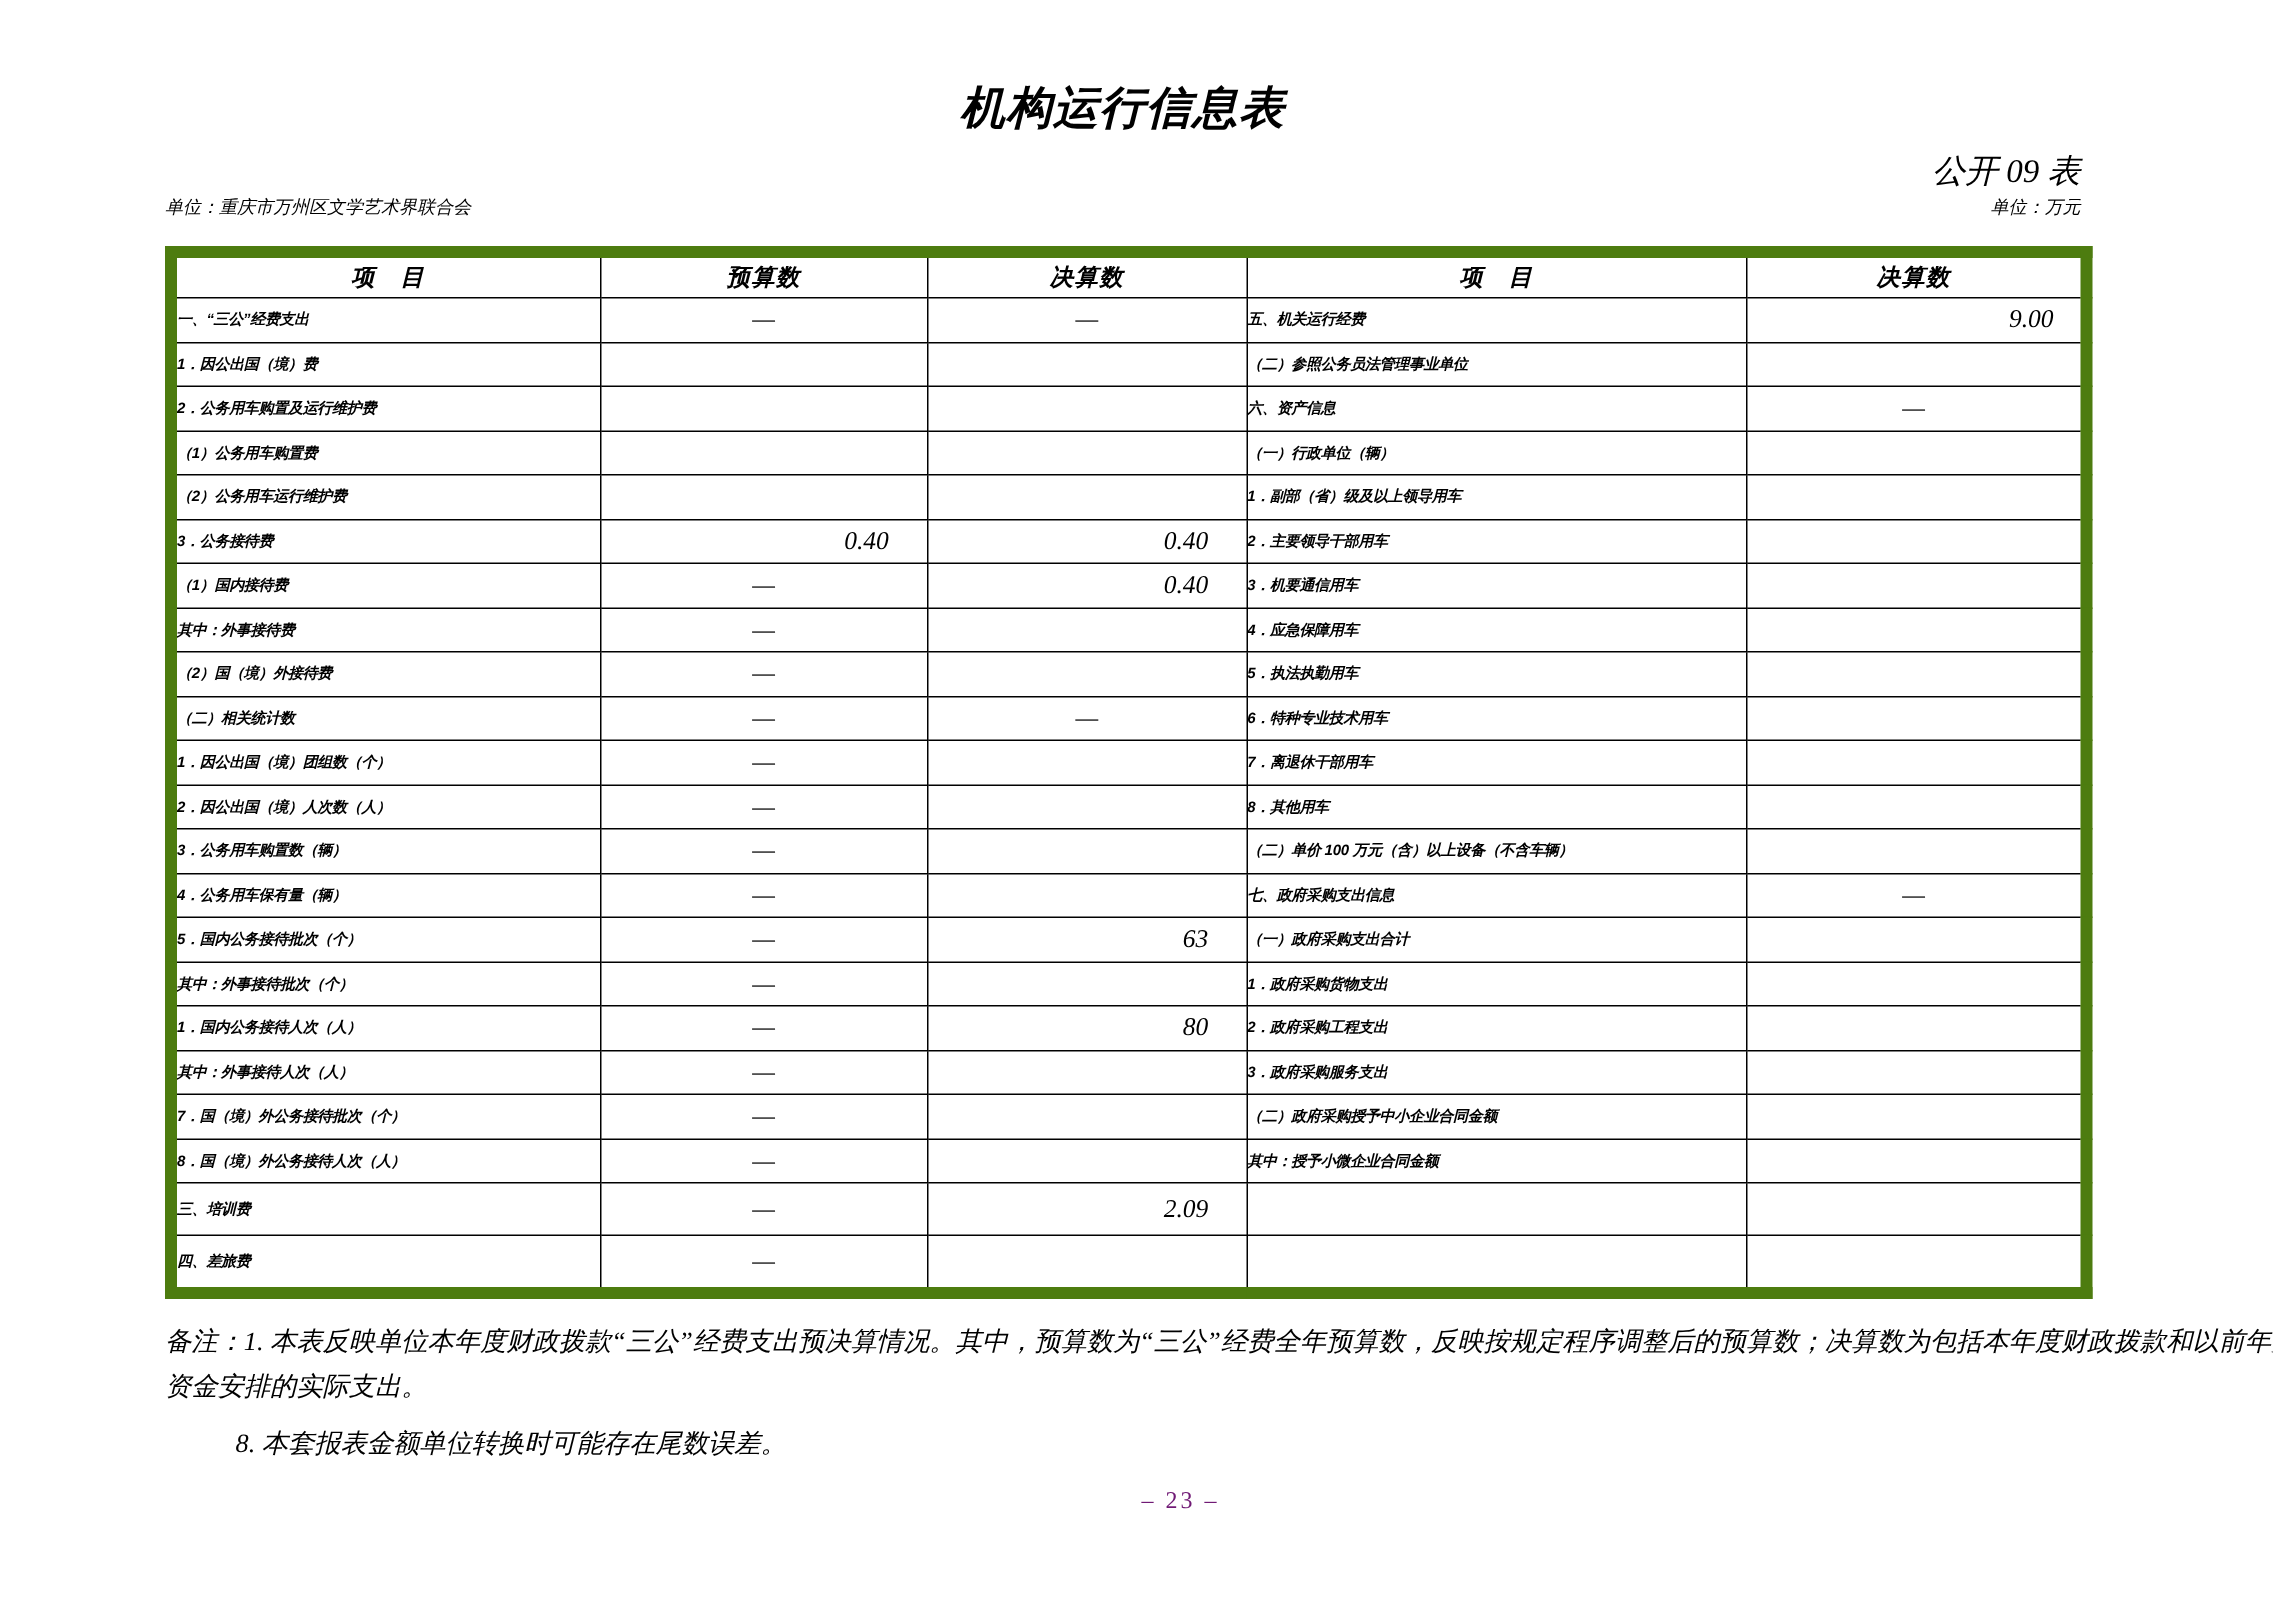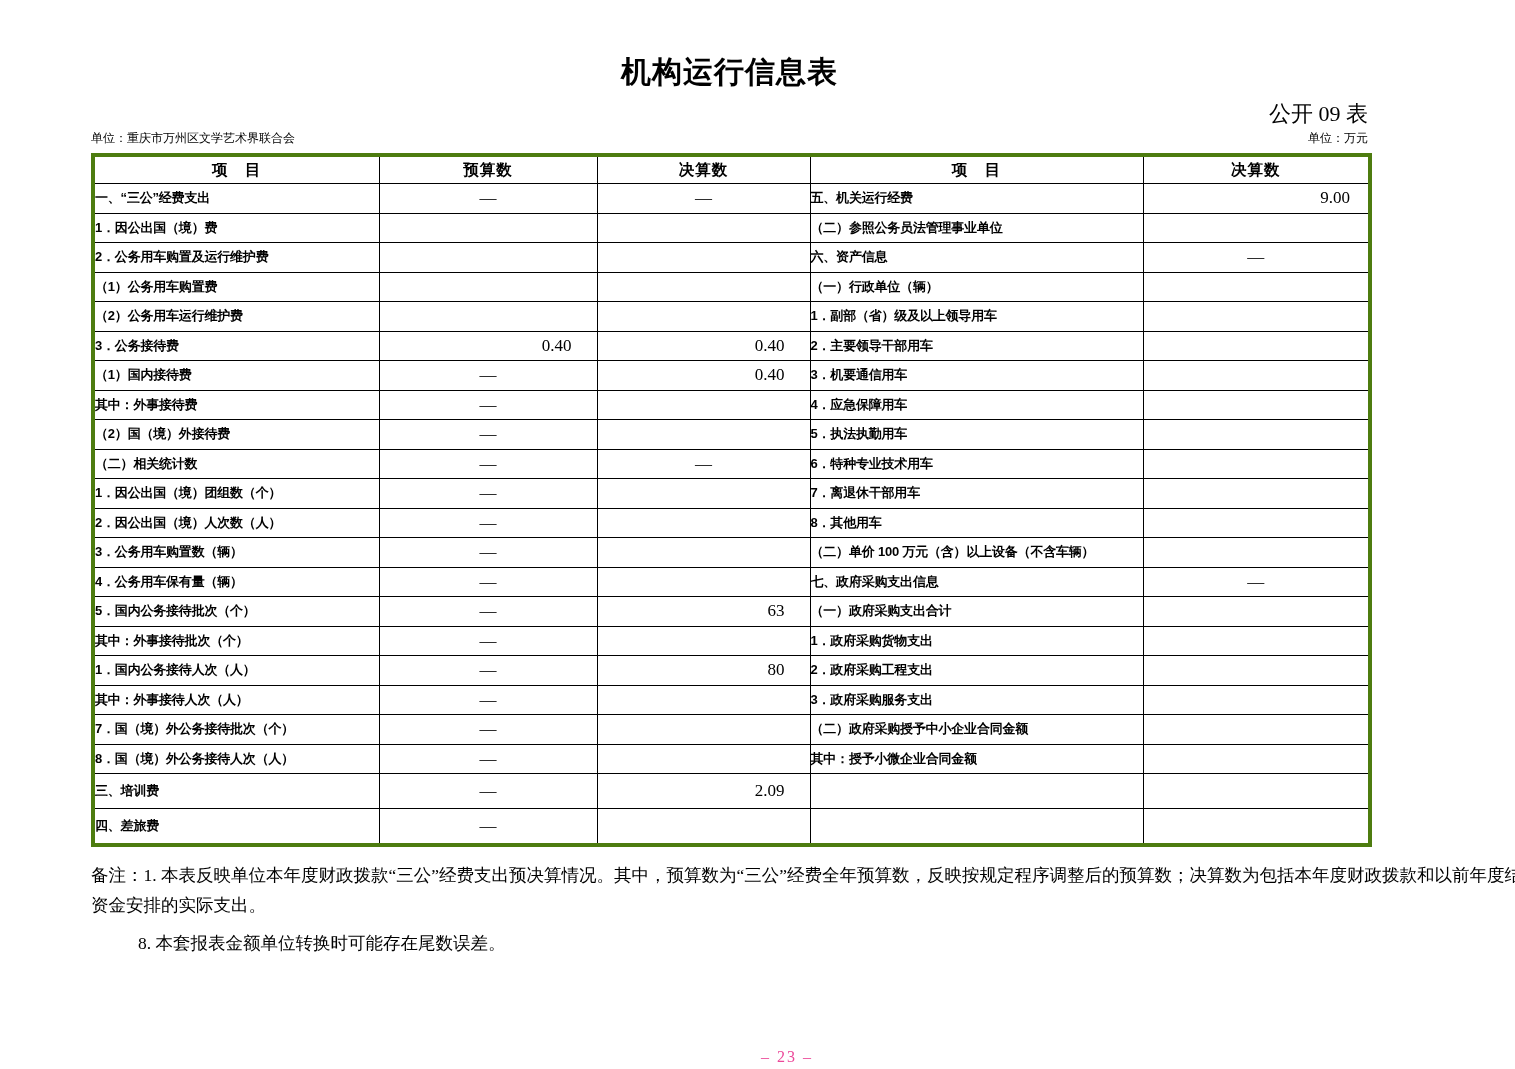--- a/index.html
+++ b/index.html
@@ -2,69 +2,69 @@
 <html lang="zh"><head>
 <meta charset="utf-8">
 <style>
   html,body{margin:0;padding:0;}
   body{
     width:1515px;height:1069px;background:#ffffff;color:#000;
     font-family:"Liberation Serif", serif;
     position:relative;overflow:hidden;
   }
   .page{position:relative;width:1515px;height:1069px;}
-  .content{position:absolute;left:91px;top:0;width:1307px;}
+  .content{position:absolute;left:110px;top:0;width:1307px;font-style:italic;}
   .title{
     margin:0;padding-top:52px;width:1277px;text-align:center;
     font-size:30px;font-weight:bold;letter-spacing:1px;
     font-family:"Liberation Serif", serif;
   }
   .form-code{
     width:1277px;text-align:right;font-size:22px;margin-top:11px;line-height:19px;
   }
   .unit-row{
     width:1277px;display:flex;justify-content:space-between;
     font-size:12px;margin-top:5px;line-height:20px;
   }
   table.info{
     border-collapse:collapse;table-layout:fixed;width:1277px;
-    margin-top:5px;border:4px solid #4d7c0f;
+    margin-top:16px;border:8px solid #4d7c0f;
   }
   .info th,.info td{
     border:1px solid #000;padding:0;overflow:hidden;white-space:nowrap;
     vertical-align:middle;
   }
   .info th{
     height:26px;font-family:"Liberation Sans", sans-serif;
     font-weight:bold;font-size:15.5px;text-align:center;letter-spacing:1px;
   }
   .info td{height:28.5px;}
   .info tr.tall td{height:34px;}
   td.lbl{
     font-family:"Liberation Sans", sans-serif;font-weight:bold;
-    font-size:13px;text-align:left;letter-spacing:-0.2px;
+    font-size:10px;text-align:left;letter-spacing:-0.2px;
   }
   td.val{font-size:17px;font-family:"Liberation Serif", serif;}
   td.val.num{text-align:right;padding-right:25px;}
   td.val.num:last-child{padding-right:18px;text-align:right;}
   td.val.dash{text-align:center;}
   .ind0{padding-left:3px;}
   .ind1{padding-left:21px;}
   .ind2{padding-left:38px;}
   .ind3{padding-left:50px;}
   .ind4{padding-left:61px;}
   .ind5{padding-left:81px;}
   .notes{
     width:1372px;margin-top:13px;font-size:17.5px;line-height:30px;
   }
   .note-line{white-space:nowrap;}
   .note-indent{padding-left:47px;margin-top:8px;}
   .pagenum{
-    position:absolute;left:787px;top:1048px;transform:translateX(-50%);
-    font-size:16px;letter-spacing:2px;color:#ec4899;
+    position:absolute;left:787px;top:992px;transform:translateX(-50%);
+    font-size:16px;letter-spacing:2px;color:#701a75;
   }
 </style>
 </head>
 <body>
 
 <div class="page">
   <div class="content">
     <h1 class="title">机构运行信息表</h1>
     <div class="form-code">公开 09 表</div>
     <div class="unit-row">

